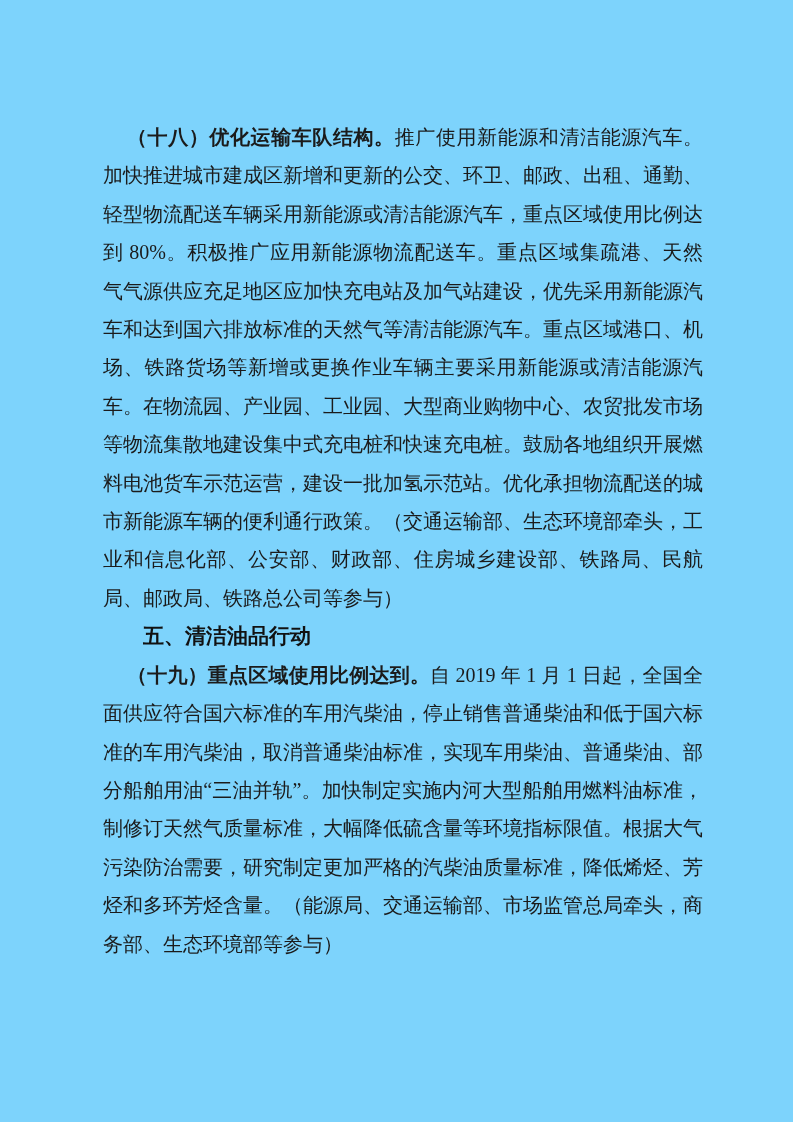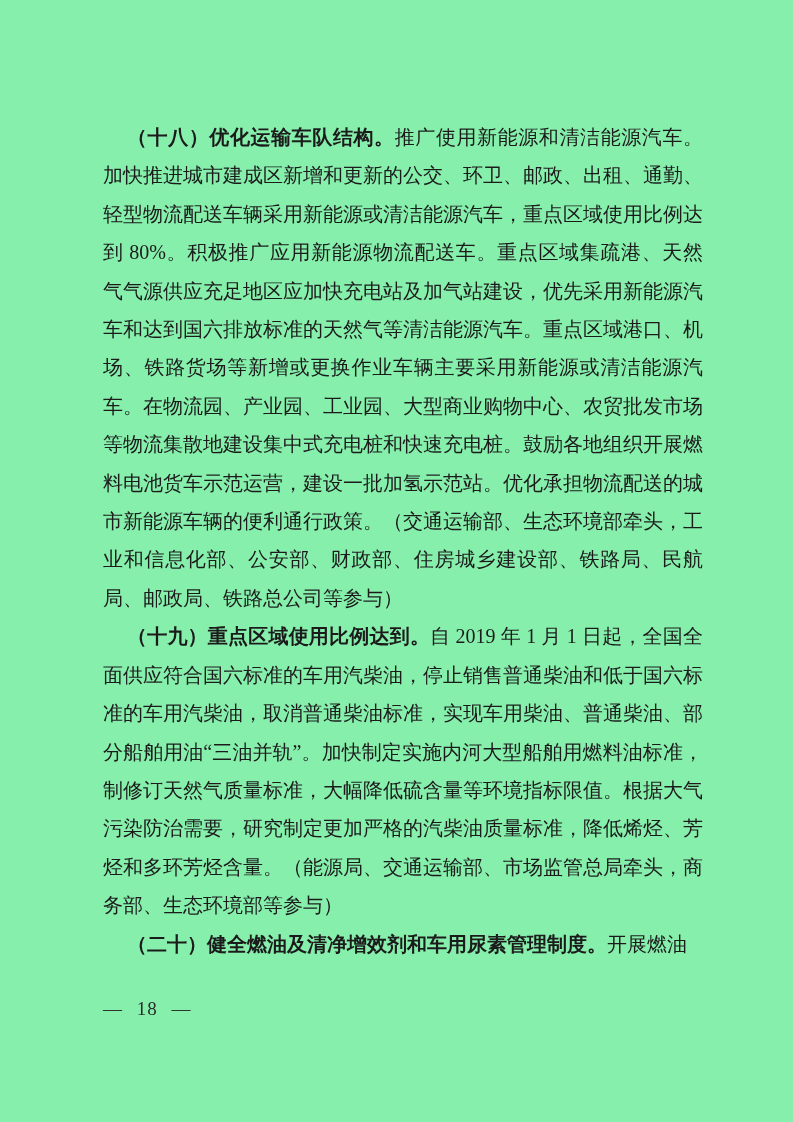--- a/index.html
+++ b/index.html
@@ -4,21 +4,21 @@
 <style>
   html, body {
     margin: 0;
     padding: 0;
     background: #ffffff;
   }
   .page {
     position: relative;
     width: 793px;
     height: 1122px;
-    background: #86efac;
+    background: #7dd3fc;
     overflow: hidden;
     font-family: "Liberation Serif", "DejaVu Serif", serif;
   }
   .doc-body {
     position: absolute;
     left: 103px;
     top: 118px;
     width: 600px;
     color: #1b1b1b;
     font-size: 20px;
@@ -63,24 +63,21 @@
 </style>
 </head>
 <body>
 
 <div class="page">
 
   <main class="doc-body">
 
     <p class="para"><strong class="lead">（十八）优化运输车队结构。</strong><span>推广使用新能源和清洁能源汽车。加快推进城市建成区新增和更新的公交、环卫、邮政、出租、通勤、轻型物流配送车辆采用新能源或清洁能源汽车，重点区域使用比例达到 80%。积极推广应用新能源物流配送车。重点区域集疏港、天然气气源供应充足地区应加快充电站及加气站建设，优先采用新能源汽车和达到国六排放标准的天然气等清洁能源汽车。重点区域港口、机场、铁路货场等新增或更换作业车辆主要采用新能源或清洁能源汽车。在物流园、产业园、工业园、大型商业购物中心、农贸批发市场等物流集散地建设集中式充电桩和快速充电桩。鼓励各地组织开展燃料电池货车示范运营，建设一批加氢示范站。优化承担物流配送的城市新能源车辆的便利通行政策。（交通运输部、生态环境部牵头，工业和信息化部、公安部、财政部、住房城乡建设部、铁路局、民航局、邮政局、铁路总公司等参与）</span></p>
 
+    <h2 class="section-heading">五、清洁油品行动</h2>
 
     <p class="para"><strong class="lead">（十九）重点区域使用比例达到。</strong><span>自 2019 年 1 月 1 日起，全国全面供应符合国六标准的车用汽柴油，停止销售普通柴油和低于国六标准的车用汽柴油，取消普通柴油标准，实现车用柴油、普通柴油、部分船舶用油“三油并轨”。加快制定实施内河大型船舶用燃料油标准，制修订天然气质量标准，大幅降低硫含量等环境指标限值。根据大气污染防治需要，研究制定更加严格的汽柴油质量标准，降低烯烃、芳烃和多环芳烃含量。（能源局、交通运输部、市场监管总局牵头，商务部、生态环境部等参与）</span></p>
 
-    <p class="para"><strong class="lead">（二十）健全燃油及清净增效剂和车用尿素管理制度。</strong><span>开展燃油</span></p>
 
   </main>
 
-  <footer class="page-footer">
-    <span class="page-number">— 18 —</span>
-  </footer>
 
 </div>
 
 </body></html>

